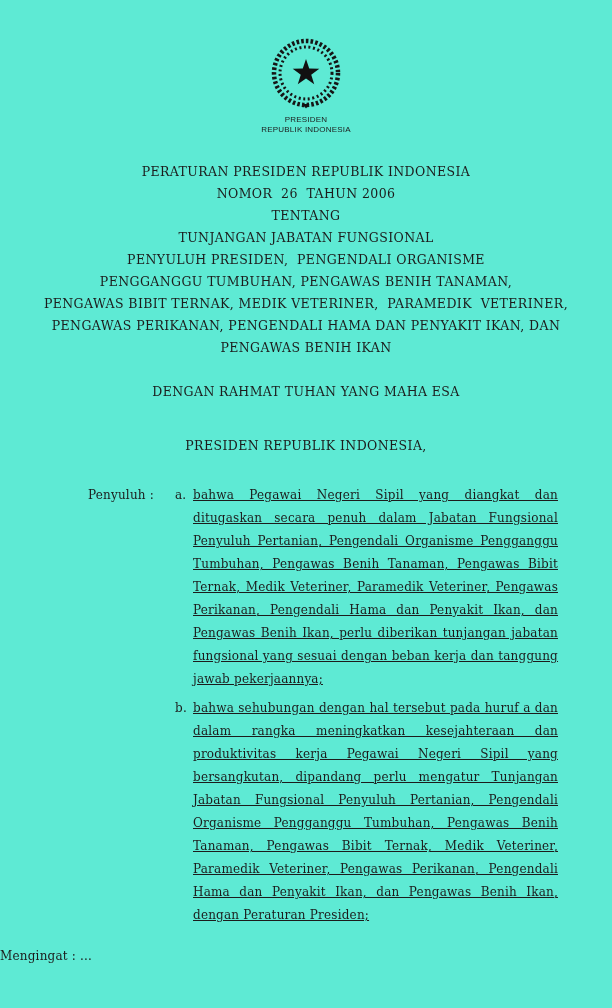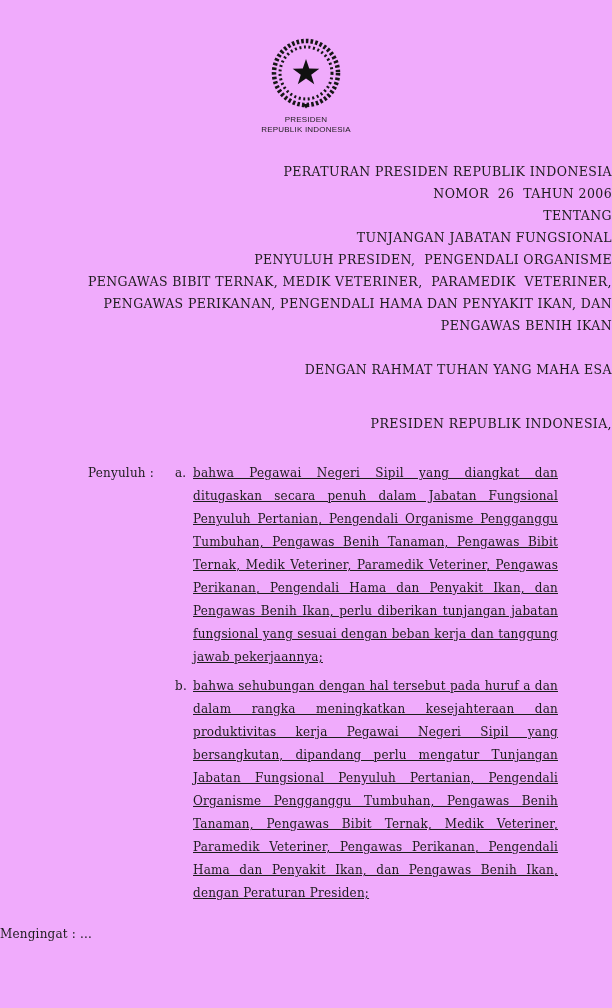--- a/index.html
+++ b/index.html
@@ -4,21 +4,21 @@
 <style>
   html, body {
     margin: 0;
     padding: 0;
     background: #ffffff;
   }
   .page {
     width: 612px;
     height: 1008px;
     margin: 0 auto;
-    background: #f0abfc;
+    background: #5eead4;
     color: #1c1c1c;
     font-family: "DejaVu Serif", "Liberation Serif", serif;
     overflow: hidden;
     box-sizing: border-box;
   }
 
   
   .emblem-block {
     padding-top: 36px;
     text-align: center;
@@ -32,21 +32,21 @@
     font-family: "Liberation Sans", sans-serif;
     font-size: 8px;
     line-height: 10px;
     letter-spacing: 0.2px;
     color: #1c1c1c;
   }
 
   
   .title-block {
     margin-top: 26px;
-    text-align: right;
+    text-align: center;
     font-size: 12.5px;
     line-height: 22px;
     letter-spacing: 0.4px;
   }
   .t-line {
     margin: 0;
     white-space: pre-wrap;
   }
   .invocation { margin-top: 22px; }
   .authority  { margin-top: 32px; }
@@ -110,20 +110,21 @@
       <div>REPUBLIK INDONESIA</div>
     </div>
   </header>
 
   <section class="title-block">
     <p class="t-line">PERATURAN PRESIDEN REPUBLIK INDONESIA</p>
     <p class="t-line">NOMOR  26  TAHUN 2006</p>
     <p class="t-line">TENTANG</p>
     <p class="t-line">TUNJANGAN JABATAN FUNGSIONAL</p>
     <p class="t-line">PENYULUH PRESIDEN,  PENGENDALI ORGANISME</p>
+    <p class="t-line">PENGGANGGU TUMBUHAN, PENGAWAS BENIH TANAMAN,</p>
     <p class="t-line">PENGAWAS BIBIT TERNAK, MEDIK VETERINER,  PARAMEDIK  VETERINER,</p>
     <p class="t-line">PENGAWAS PERIKANAN, PENGENDALI HAMA DAN PENYAKIT IKAN, DAN</p>
     <p class="t-line">PENGAWAS BENIH IKAN</p>
     <p class="t-line invocation">DENGAN RAHMAT TUHAN YANG MAHA ESA</p>
     <p class="t-line authority">PRESIDEN REPUBLIK INDONESIA,</p>
   </section>
 
   <section class="considering">
     <div class="clause-row">
       <div class="clause-label">Penyuluh :</div>

